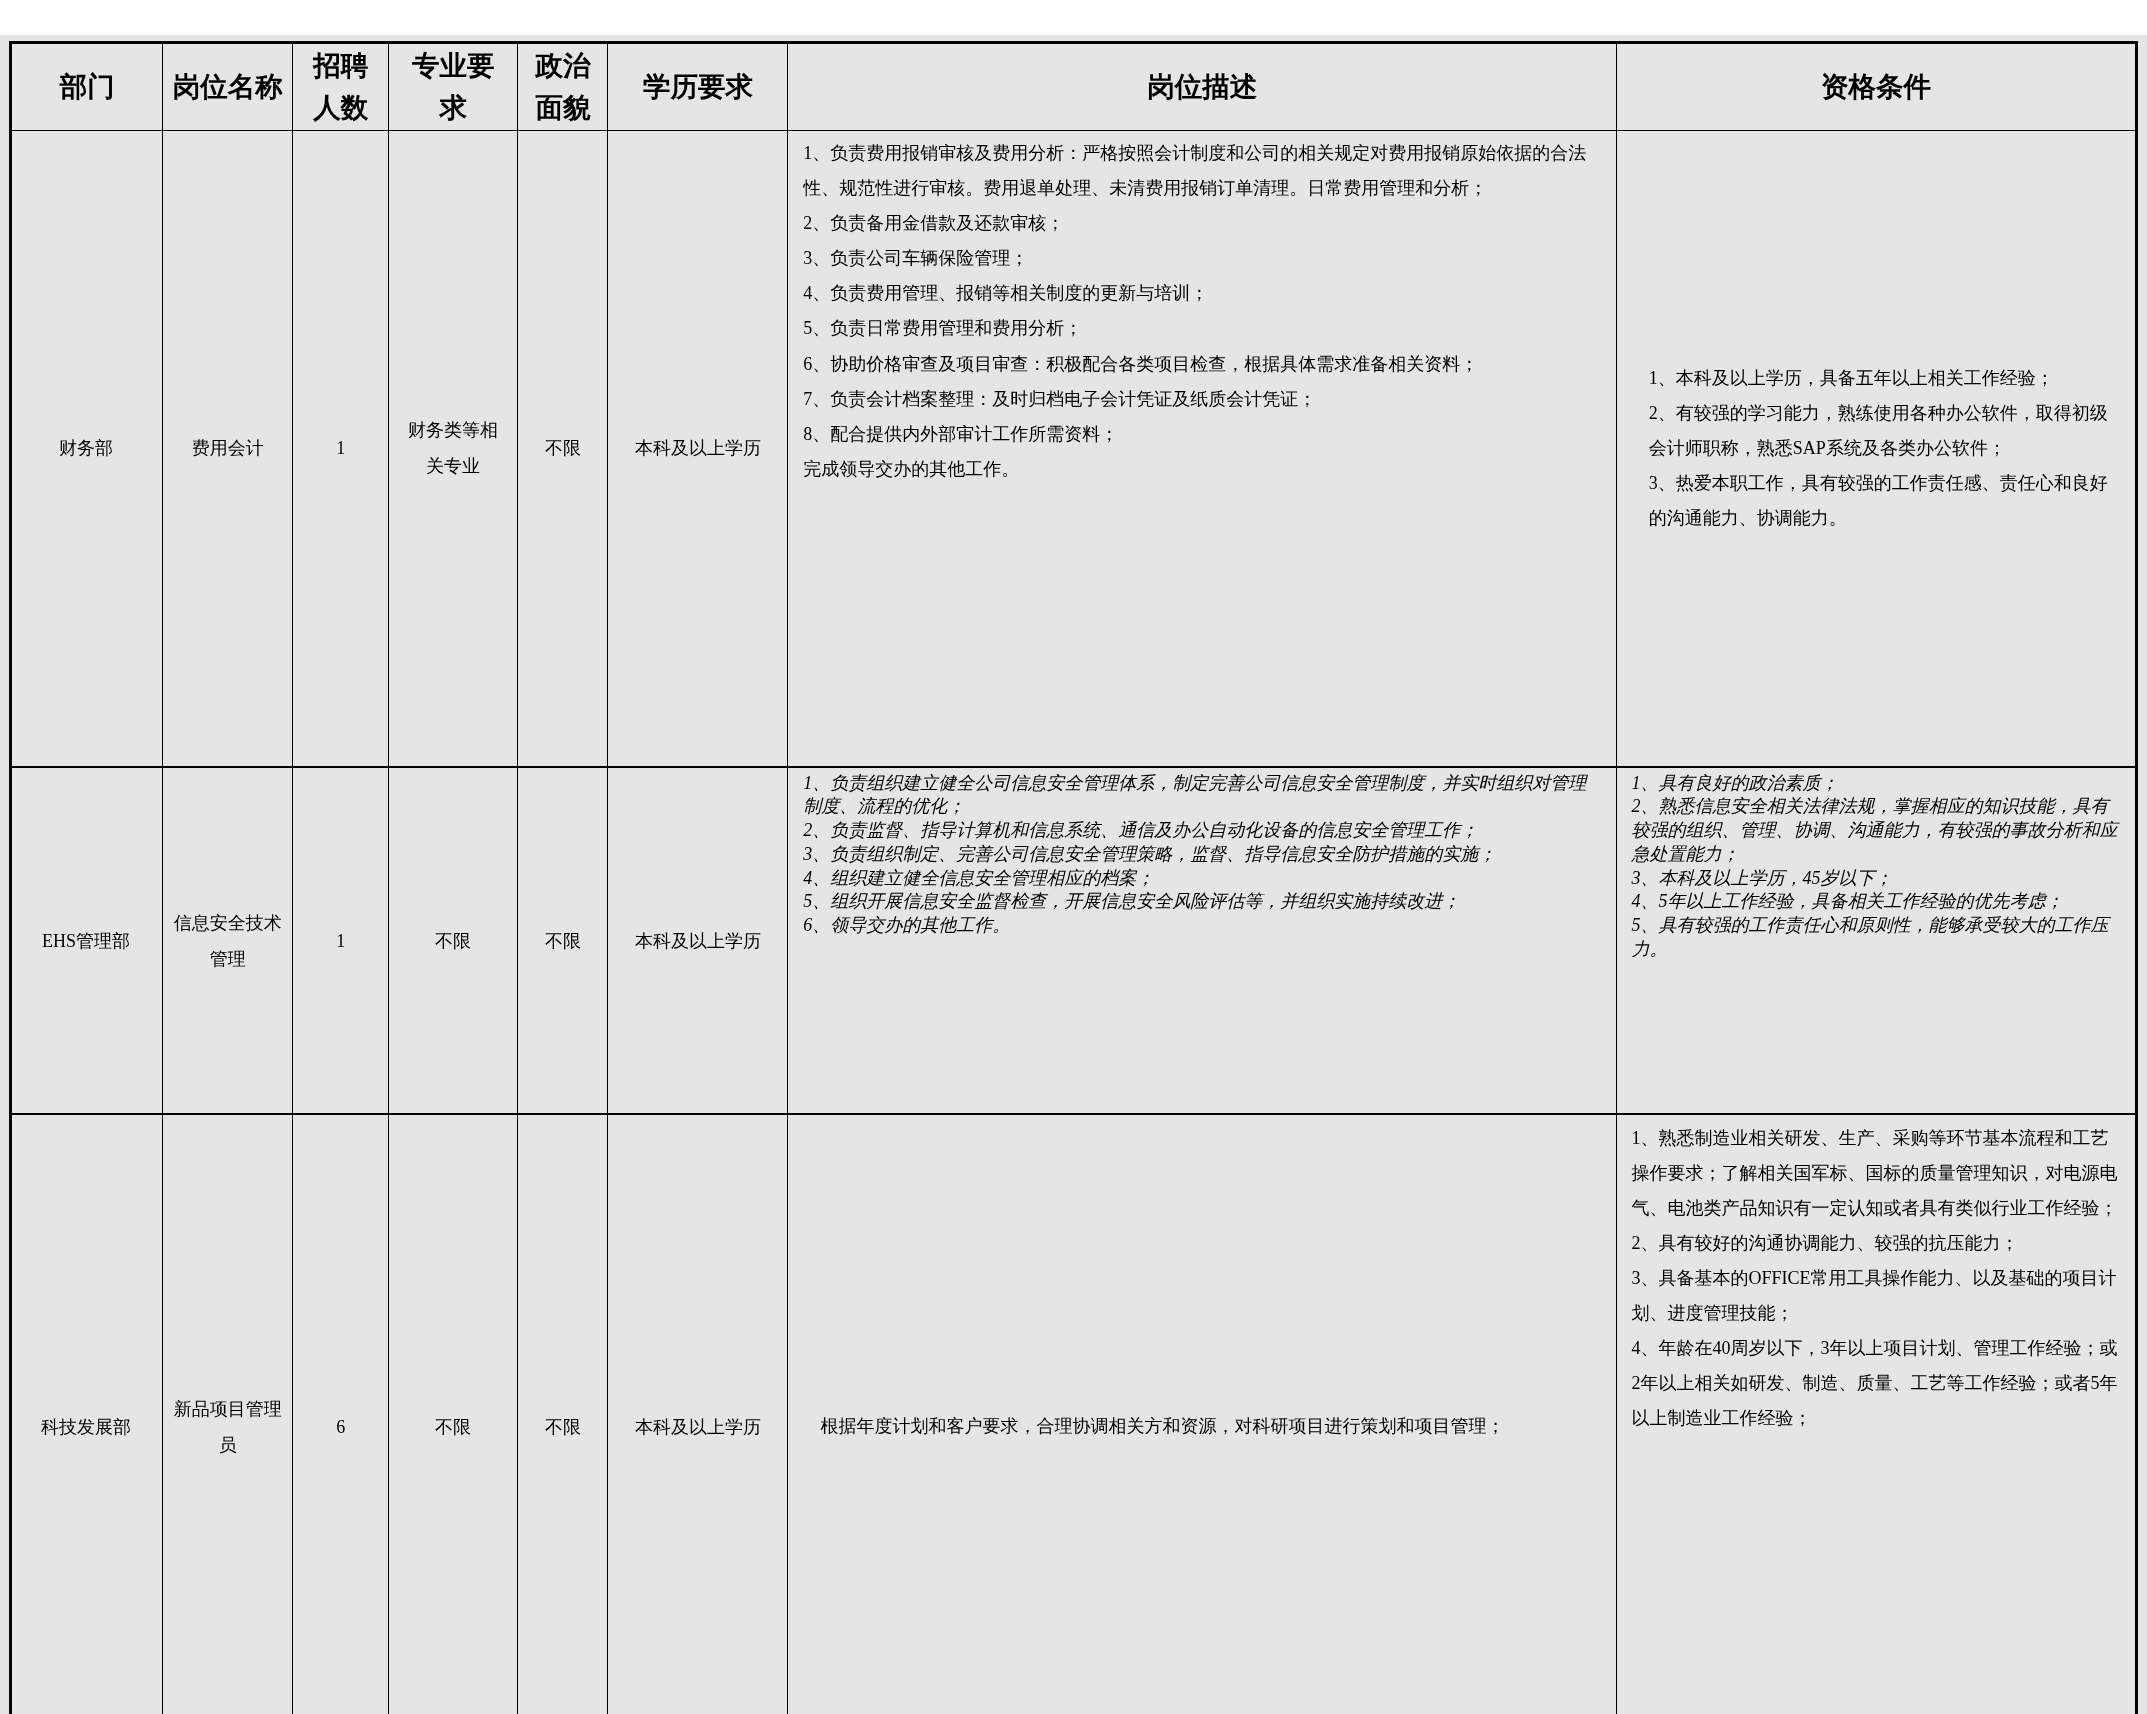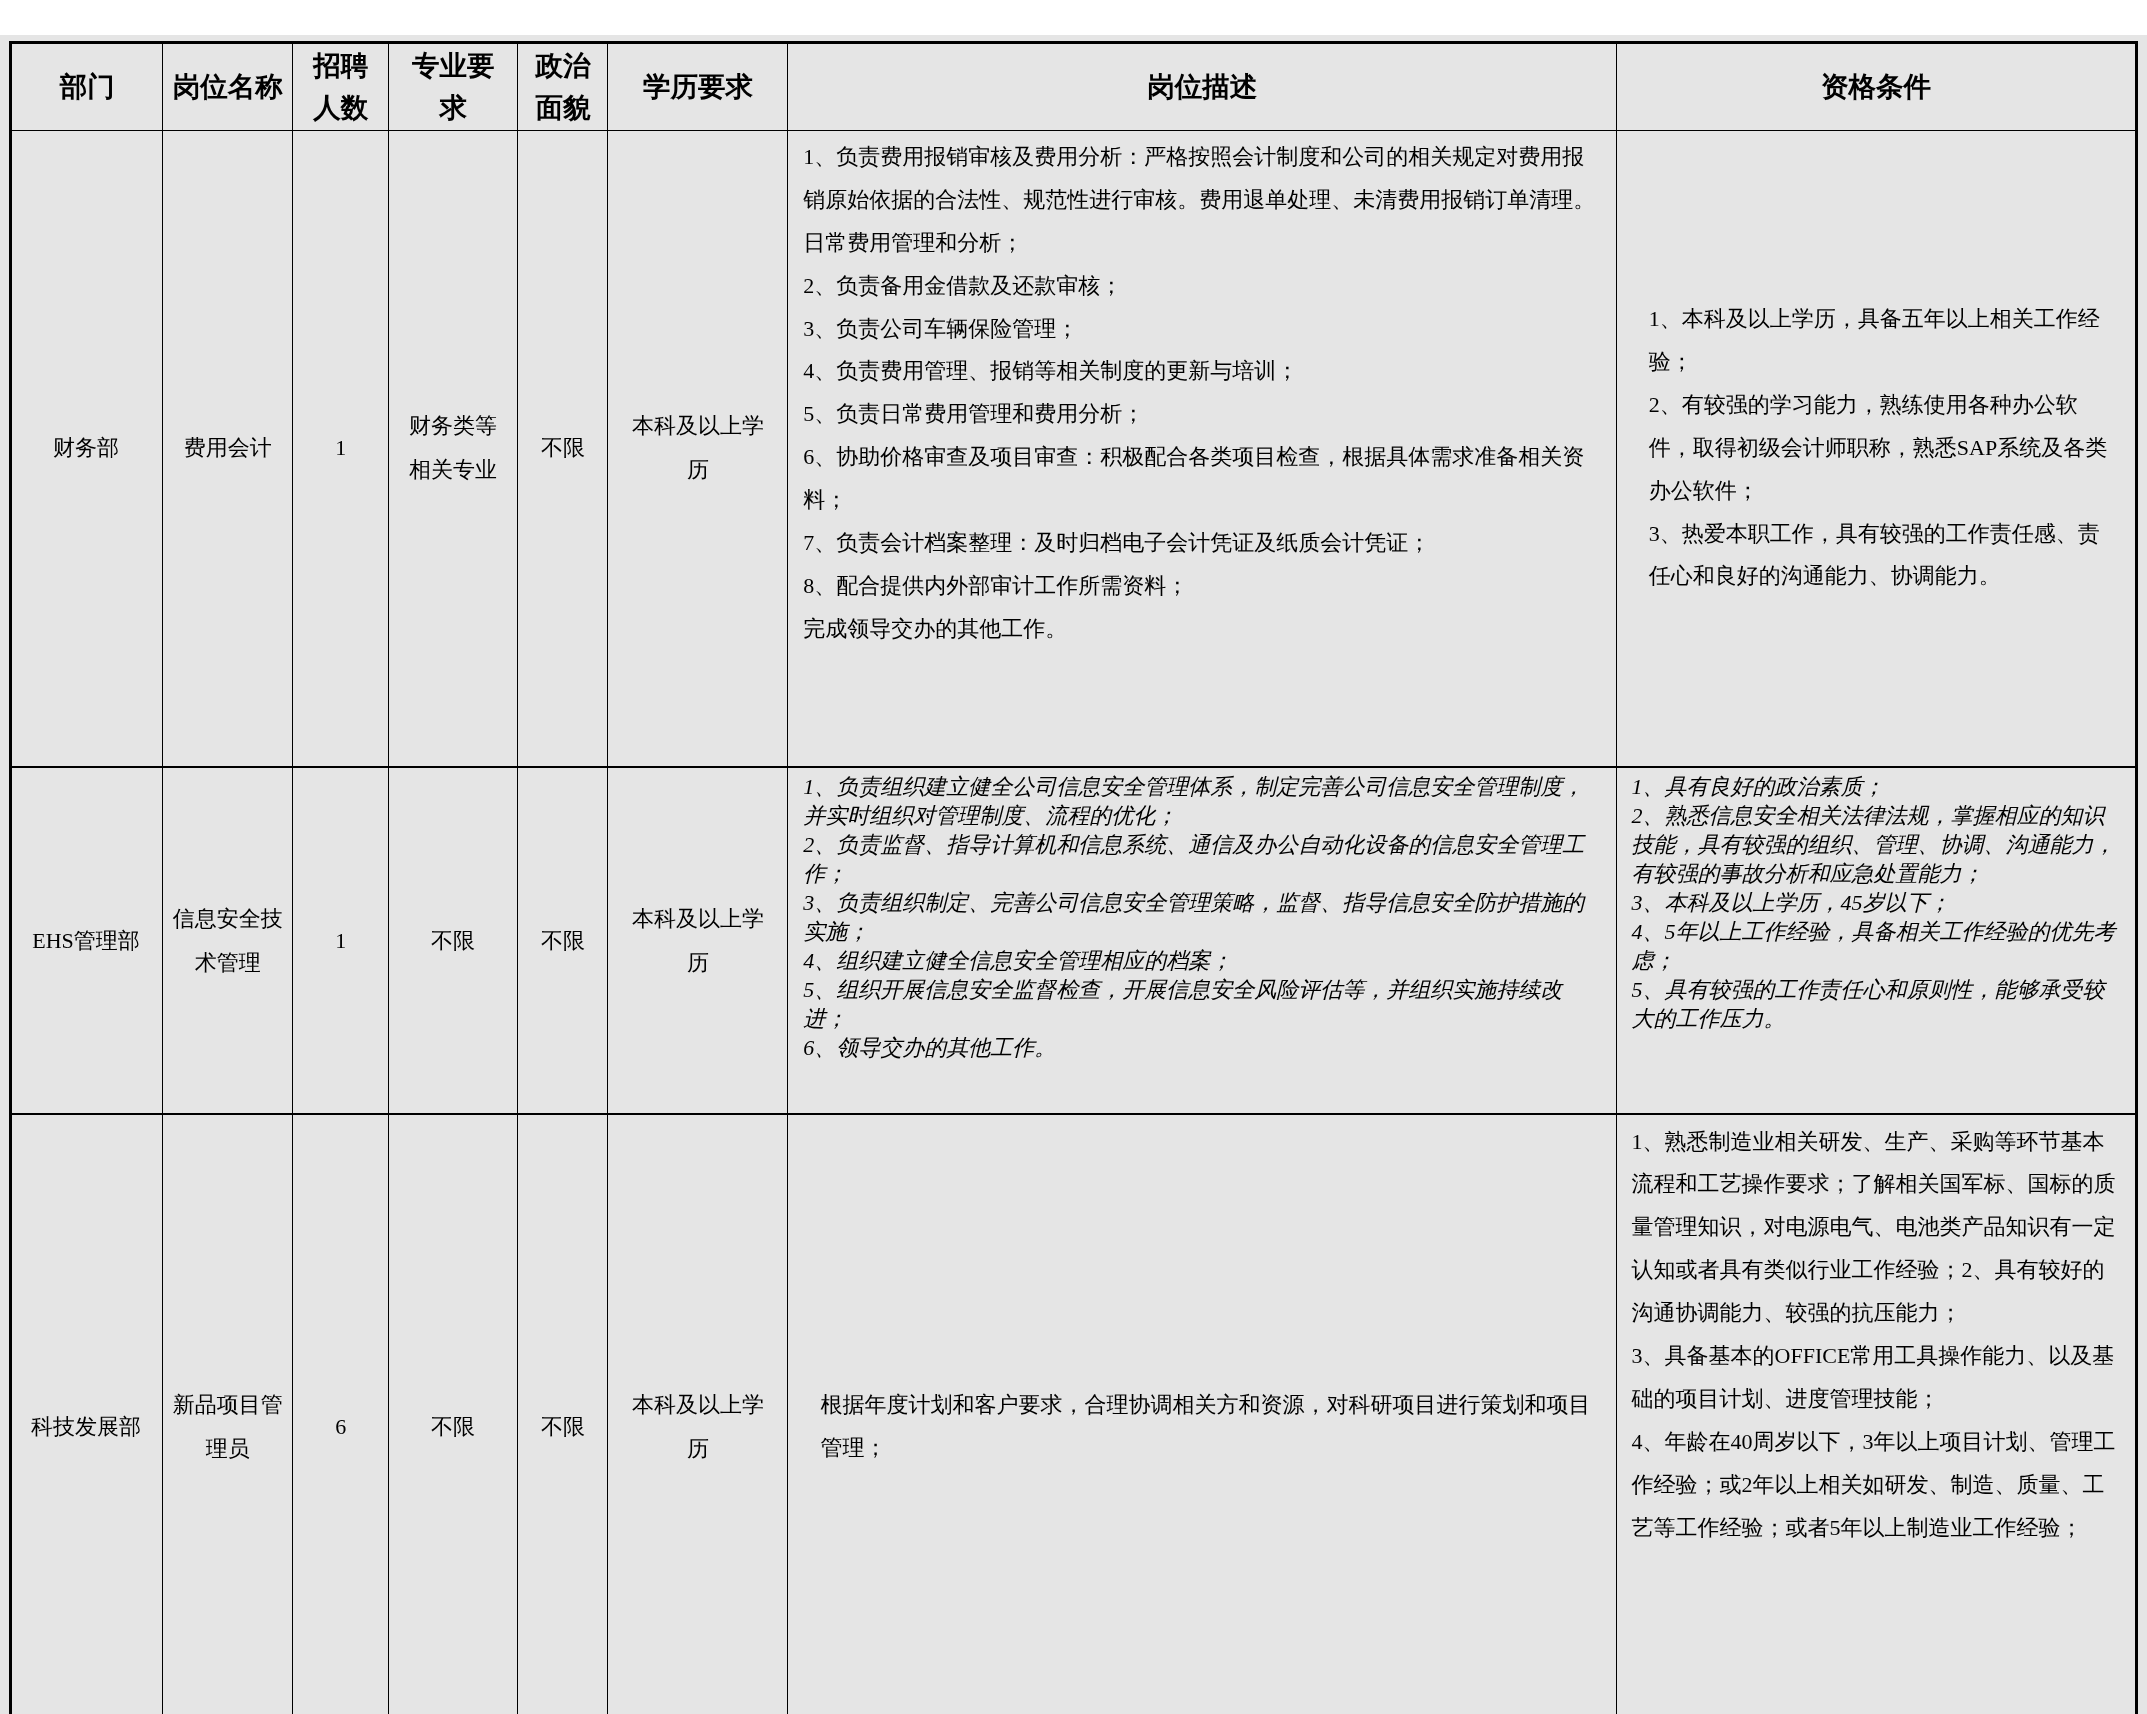--- a/index.html
+++ b/index.html
@@ -39,21 +39,21 @@
   tr.r3 { height: 626px; }
   th {
     font-size: 27.5px;
     font-weight: bold;
     text-align: center;
     vertical-align: middle;
     line-height: 1.5;
     padding: 0 9.2px;
   }
   td {
-    font-size: 22px;
+    font-size: 18px;
     vertical-align: middle;
     padding: 5.5px 14.7px;
   }
   .c-center {
     text-align: center;
     line-height: 2.0;
   }
   .pad-sm { padding-left: 7.3px;  padding-right: 7.3px; text-align: center;  }
   .pad-md { padding-left: 14.7px; padding-right: 17px; }
   .pad-lg { padding-left: 18.4px; padding-right: 19px; }

